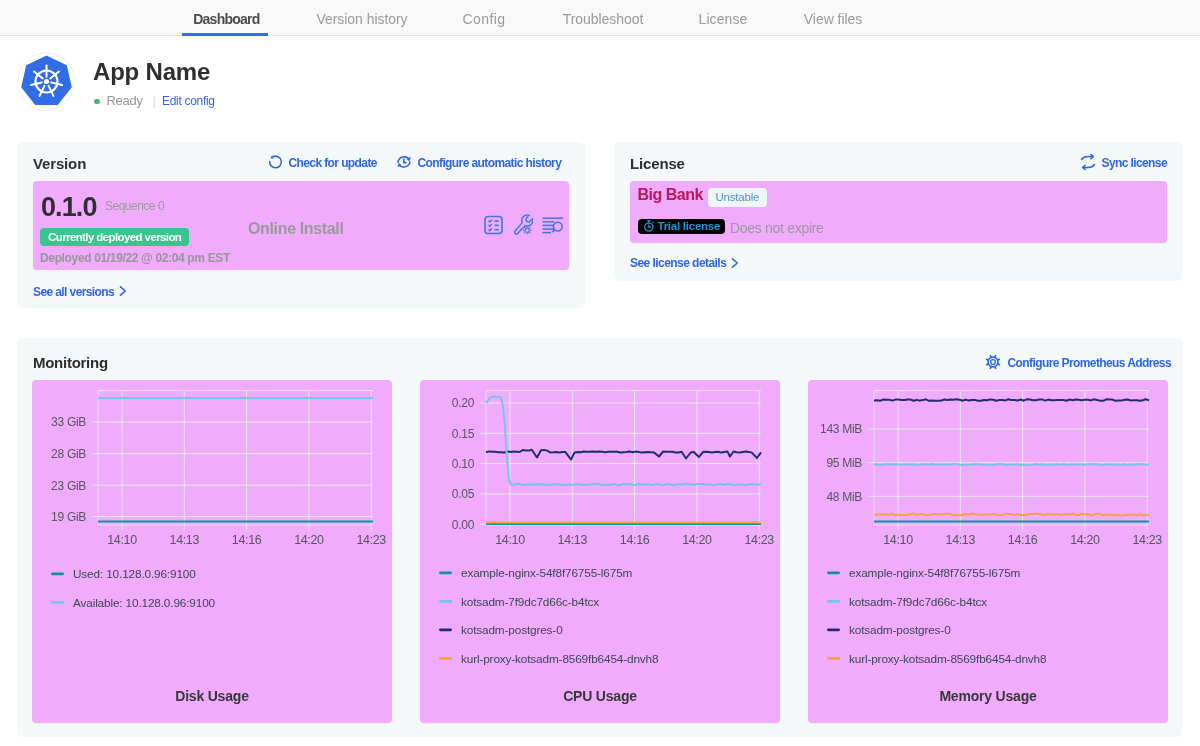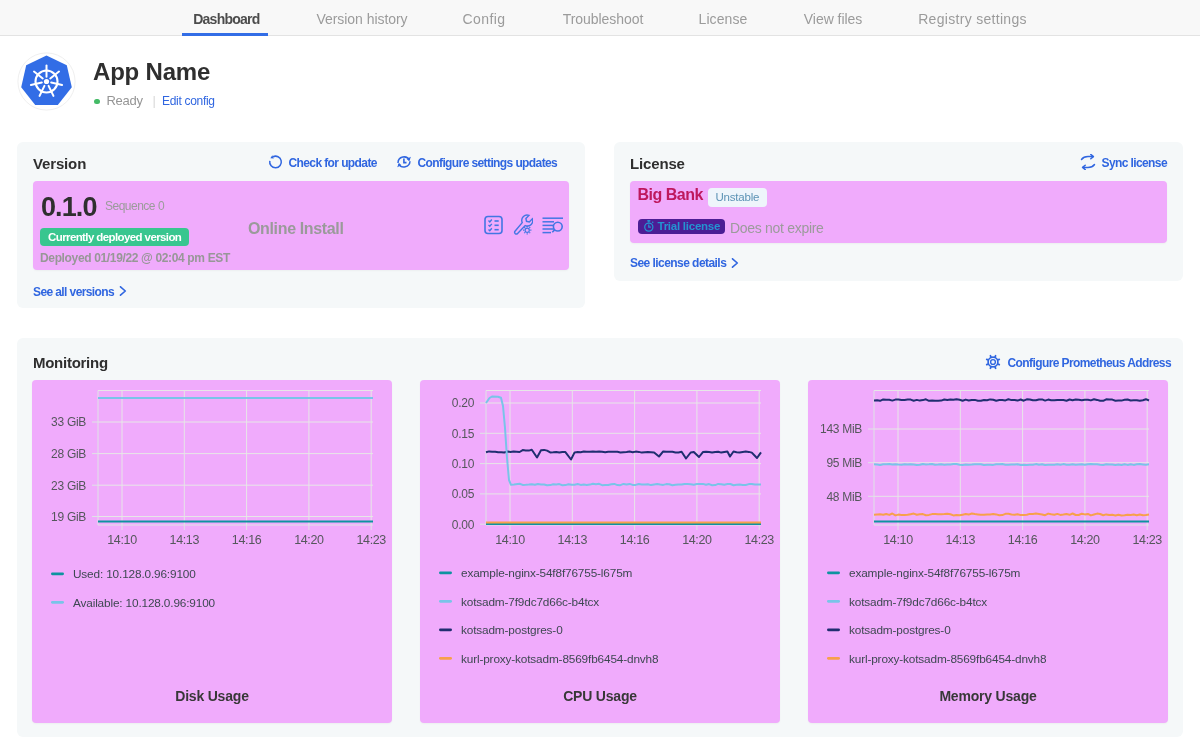--- a/index.html
+++ b/index.html
@@ -21,21 +21,20 @@
 </head>
 <body>
 
 <div class="nav">
   <span class="tab active" style="left:226.4px;">Dashboard</span>
   <span class="tab" style="left:362px; letter-spacing:-0.05px;">Version history</span>
   <span class="tab" style="left:484px; letter-spacing:0.4px;">Config</span>
   <span class="tab" style="left:603px; letter-spacing:-0.05px;">Troubleshoot</span>
   <span class="tab" style="left:723px; letter-spacing:0.1px;">License</span>
   <span class="tab" style="left:833px; letter-spacing:-0.05px;">View files</span>
-  <span class="tab" style="left:972.5px; letter-spacing:0.3px;">Registry settings</span>
   <div class="underline" style="left:182px; width:86px;"></div>
 </div>
 
 <div class="abs" id="k8slogo" style="left:17px; top:52px; width:59px; height:59px;">
 <svg width="59" height="59" viewBox="0 0 59 59">
   <circle cx="29.5" cy="29.5" r="28.6" fill="#fff" stroke="#efefef" stroke-width="1"></circle>
   <polygon points="29.5,3.5 49.8,13.3 54.8,35.3 40.8,52.9 18.2,52.9 4.2,35.3 9.2,13.3" fill="#326de6"></polygon>
   <g stroke="#fff" stroke-width="2" fill="none">
     <circle cx="29.5" cy="29.5" r="11" stroke-width="2.1"></circle>
     <g stroke-linecap="round">
@@ -64,21 +63,21 @@
   <span class="link lt" style="margin-left:1px;">Check for update</span>
 </div>
 <div class="abs" style="left:396px; top:152px;">
   <svg class="ic" width="16" height="16" viewBox="0 0 16 16" fill="none" stroke="#3066e0" stroke-width="1.5">
     <path d="M2.0,8.9 A6.1 6.1 0 0 1 13.5,6.2"></path>
     <polygon points="14.9,2.8 13.2,7.3 10.7,4.9" fill="#3066e0" stroke="none"></polygon>
     <path d="M14.0,7.3 A6.1 6.1 0 0 1 2.6,9.9"></path>
     <polygon points="1.2,13.3 2.9,8.9 5.4,11.3" fill="#3066e0" stroke="none"></polygon>
     <path d="M7.9,4.6 L7.9,8.6 L10.5,8.6" stroke-width="1.6"></path>
   </svg>
-  <span class="link lt" style="margin-left:1px;">Configure settings updates</span>
+  <span class="link lt" style="margin-left:1px;">Configure automatic history</span>
 </div>
 <div class="card" style="left:33px; top:181px; width:535.5px; height:89px;"></div>
 <div class="abs" style="left:41px; top:192px; font-size:27px; font-weight:bold; color:#2f2f2f; letter-spacing:-0.9px;">0.1.0</div>
 <div class="abs gray" style="left:105px; top:198.5px; font-size:12px; letter-spacing:-0.5px;">Sequence 0</div>
 <div class="abs" style="left:40px; top:228px; height:18px; line-height:18px; background:#38c68f; border-radius:4px; padding:0 8px; color:#fff; font-size:11.5px; font-weight:bold; letter-spacing:-0.6px;">Currently deployed version</div>
 <div class="abs" style="left:40px; top:250.5px; font-size:12px; font-weight:bold; color:#979797; letter-spacing:-0.35px;">Deployed 01/19/22 @ 02:04 pm EST</div>
 <div class="abs" style="left:248px; top:219.5px; font-size:16px; font-weight:bold; color:#9a9a9a; letter-spacing:-0.35px;">Online Install</div>
 
 <div class="abs" style="left:484px; top:215px;">
   <svg width="19" height="20" viewBox="0 0 19 20" fill="none" stroke="#4276e3" stroke-width="1.6">
@@ -129,21 +128,21 @@
     <path d="M1.5,5.5 C3,3.4 5,2.6 8,2.6 L13,2.6" stroke-linecap="round"></path>
     <path d="M10.8,0.4 L13.4,2.6 L10.8,4.8" stroke-linecap="round" stroke-linejoin="round"></path>
     <path d="M14.5,10.5 C13,12.6 11,13.4 8,13.4 L3,13.4" stroke-linecap="round"></path>
     <path d="M5.2,11.2 L2.6,13.4 L5.2,15.6" stroke-linecap="round" stroke-linejoin="round"></path>
   </svg>
   <span class="link lt" style="margin-left:1px;">Sync license</span>
 </div>
 <div class="card" style="left:630px; top:181px; width:537px; height:61.5px;"></div>
 <div class="abs" style="left:637.5px; top:186px; font-size:16px; font-weight:bold; color:#be185d; letter-spacing:-0.5px;">Big Bank</div>
 <div class="abs" style="left:708px; top:188px; height:19px; line-height:19px; background:#eef5fb; border-radius:4px; padding:0 7.5px; color:#5d93b5; font-size:11.5px; font-weight:normal; letter-spacing:-0.2px;">Unstable</div>
-<div class="abs" style="left:637.5px; top:218.5px; height:15.5px; line-height:15.5px; background:#4c1d95; border-radius:4px; padding:0 5px; color:#2394d2; font-size:11.5px; font-weight:bold; letter-spacing:-0.25px;">
+<div class="abs" style="left:637.5px; top:218.5px; height:15.5px; line-height:15.5px; background:#000000; border-radius:4px; padding:0 5px; color:#2394d2; font-size:11.5px; font-weight:bold; letter-spacing:-0.25px;">
   <svg class="ic" width="12" height="12" viewBox="0 0 12 12" fill="none" stroke="#2394d2" stroke-width="1.25" style="margin-right:3px; vertical-align:-2px;">
     <circle cx="5.8" cy="7.1" r="4.1"></circle>
     <path d="M5.8,4.6 L5.8,7.1 L7.9,7.1"></path>
     <line x1="4.3" y1="0.8" x2="7.3" y2="0.8" stroke-width="1.5"></line>
     <line x1="5.8" y1="1.1" x2="5.8" y2="2.5"></line>
     <line x1="9.3" y1="2.7" x2="10.2" y2="1.8"></line>
   </svg>Trial license</div>
 <div class="abs" style="left:730px; top:220px; font-size:14px; color:#9b9b9b; letter-spacing:-0.3px;">Does not expire</div>
 <div class="abs" style="left:630px; top:253px;"><span class="link" style="font-size:12px; letter-spacing:-0.55px;">See license details</span><svg class="ic" width="8" height="10" viewBox="0 0 8 10" fill="none" stroke="#3066e0" stroke-width="1.6" style="margin-left:5px;">
       <path d="M1.5,0.8 L6.3,5 L1.5,9.2" stroke-linecap="round" stroke-linejoin="round"></path>

